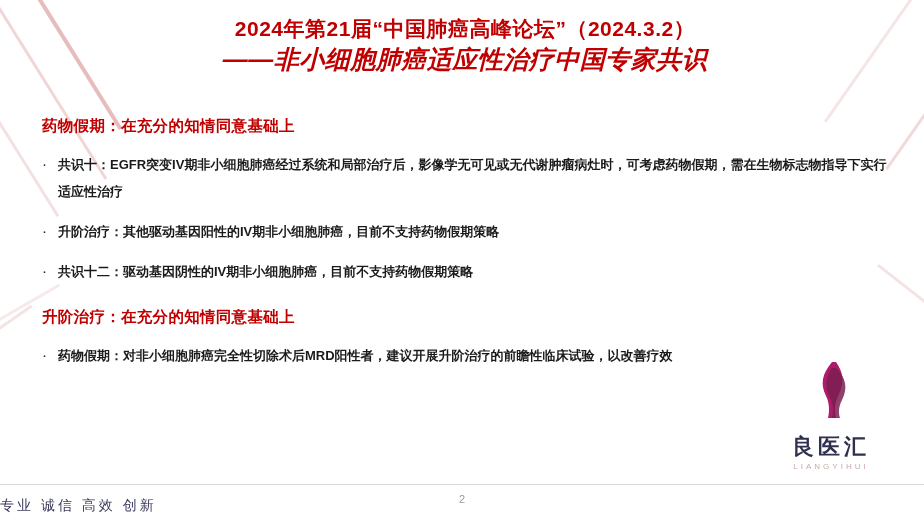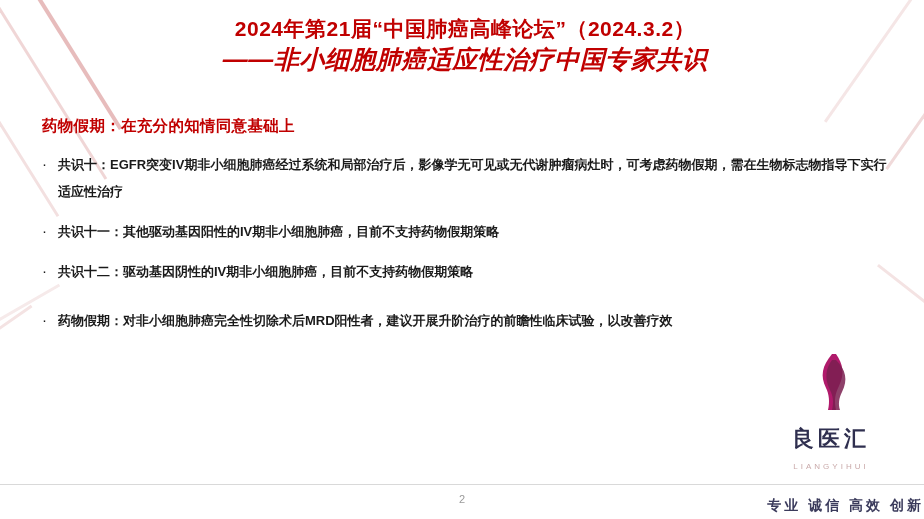--- a/index.html
+++ b/index.html
@@ -98,25 +98,24 @@
     bottom: 34px;
     width: 924px;
     height: 1px;
     background: #d9d9d9;
   }
   .footer-text {
     position: absolute;
     left: 0;
     bottom: 4px;
     width: 924px;
-    text-align: right;
+    text-align: left;
     color: #3b3b5c;
     font-size: 14px;
     letter-spacing: 3px;
-    font-weight: bold;
   }
   .page-num {
     position: absolute;
     left: 0;
     bottom: 14px;
     width: 924px;
     text-align: center;
     font-size: 11px;
     color: #9a9a9a;
   }
@@ -135,21 +134,21 @@
     color: #2f2f4f;
     font-size: 22px;
     font-weight: bold;
     letter-spacing: 4px;
     margin-top: 10px;
   }
   .logo-sub {
     color: #c9a9a9;
     font-size: 8px;
     letter-spacing: 3px;
-    margin-top: 8px;
+    margin-top: 0;
   }
 </style>
 </head>
 <body>
 
 <div class="slide">
 
   <div class="corner-tl">
     <div class="bar" style="left:-40px; top:38px; width:210px; height:4px; transform:rotate(58deg); background:#e7bcbc;"></div>
     <div class="bar" style="left:-70px; top:80px; width:230px; height:3px; transform:rotate(58deg); background:#f0d6d6;"></div>
@@ -171,32 +170,33 @@
     <div>
       <div class="section-head">药物假期：在充分的知情同意基础上</div>
 
       <div class="bullet">
         <div class="dot">·</div>
         <div class="btext">共识十：EGFR突变IV期非小细胞肺癌经过系统和局部治疗后，影像学无可见或无代谢肿瘤病灶时，可考虑药物假期，需在生物标志物指导下实行适应性治疗</div>
       </div>
 
       <div class="bullet">
         <div class="dot">·</div>
-        <div class="btext">共识十一：其他驱动基因阳性的IV期非小细胞肺癌，目前不支持药物假期策略</div>
+        <div class="btext">升阶治疗：其他驱动基因阳性的IV期非小细胞肺癌，目前不支持药物假期策略</div>
       </div>
 
       <div class="bullet">
         <div class="dot">·</div>
         <div class="btext">共识十二：驱动基因阴性的IV期非小细胞肺癌，目前不支持药物假期策略</div>
       </div>
     </div>
 
     <div class="section-gap"></div>
 
     <div>
+      <div class="section-head">升阶治疗：在充分的知情同意基础上</div>
 
       <div class="bullet">
         <div class="dot">·</div>
         <div class="btext">药物假期：对非小细胞肺癌完全性切除术后MRD阳性者，建议开展升阶治疗的前瞻性临床试验，以改善疗效</div>
       </div>
     </div>
 
   </div>
 
   <div class="logo">

